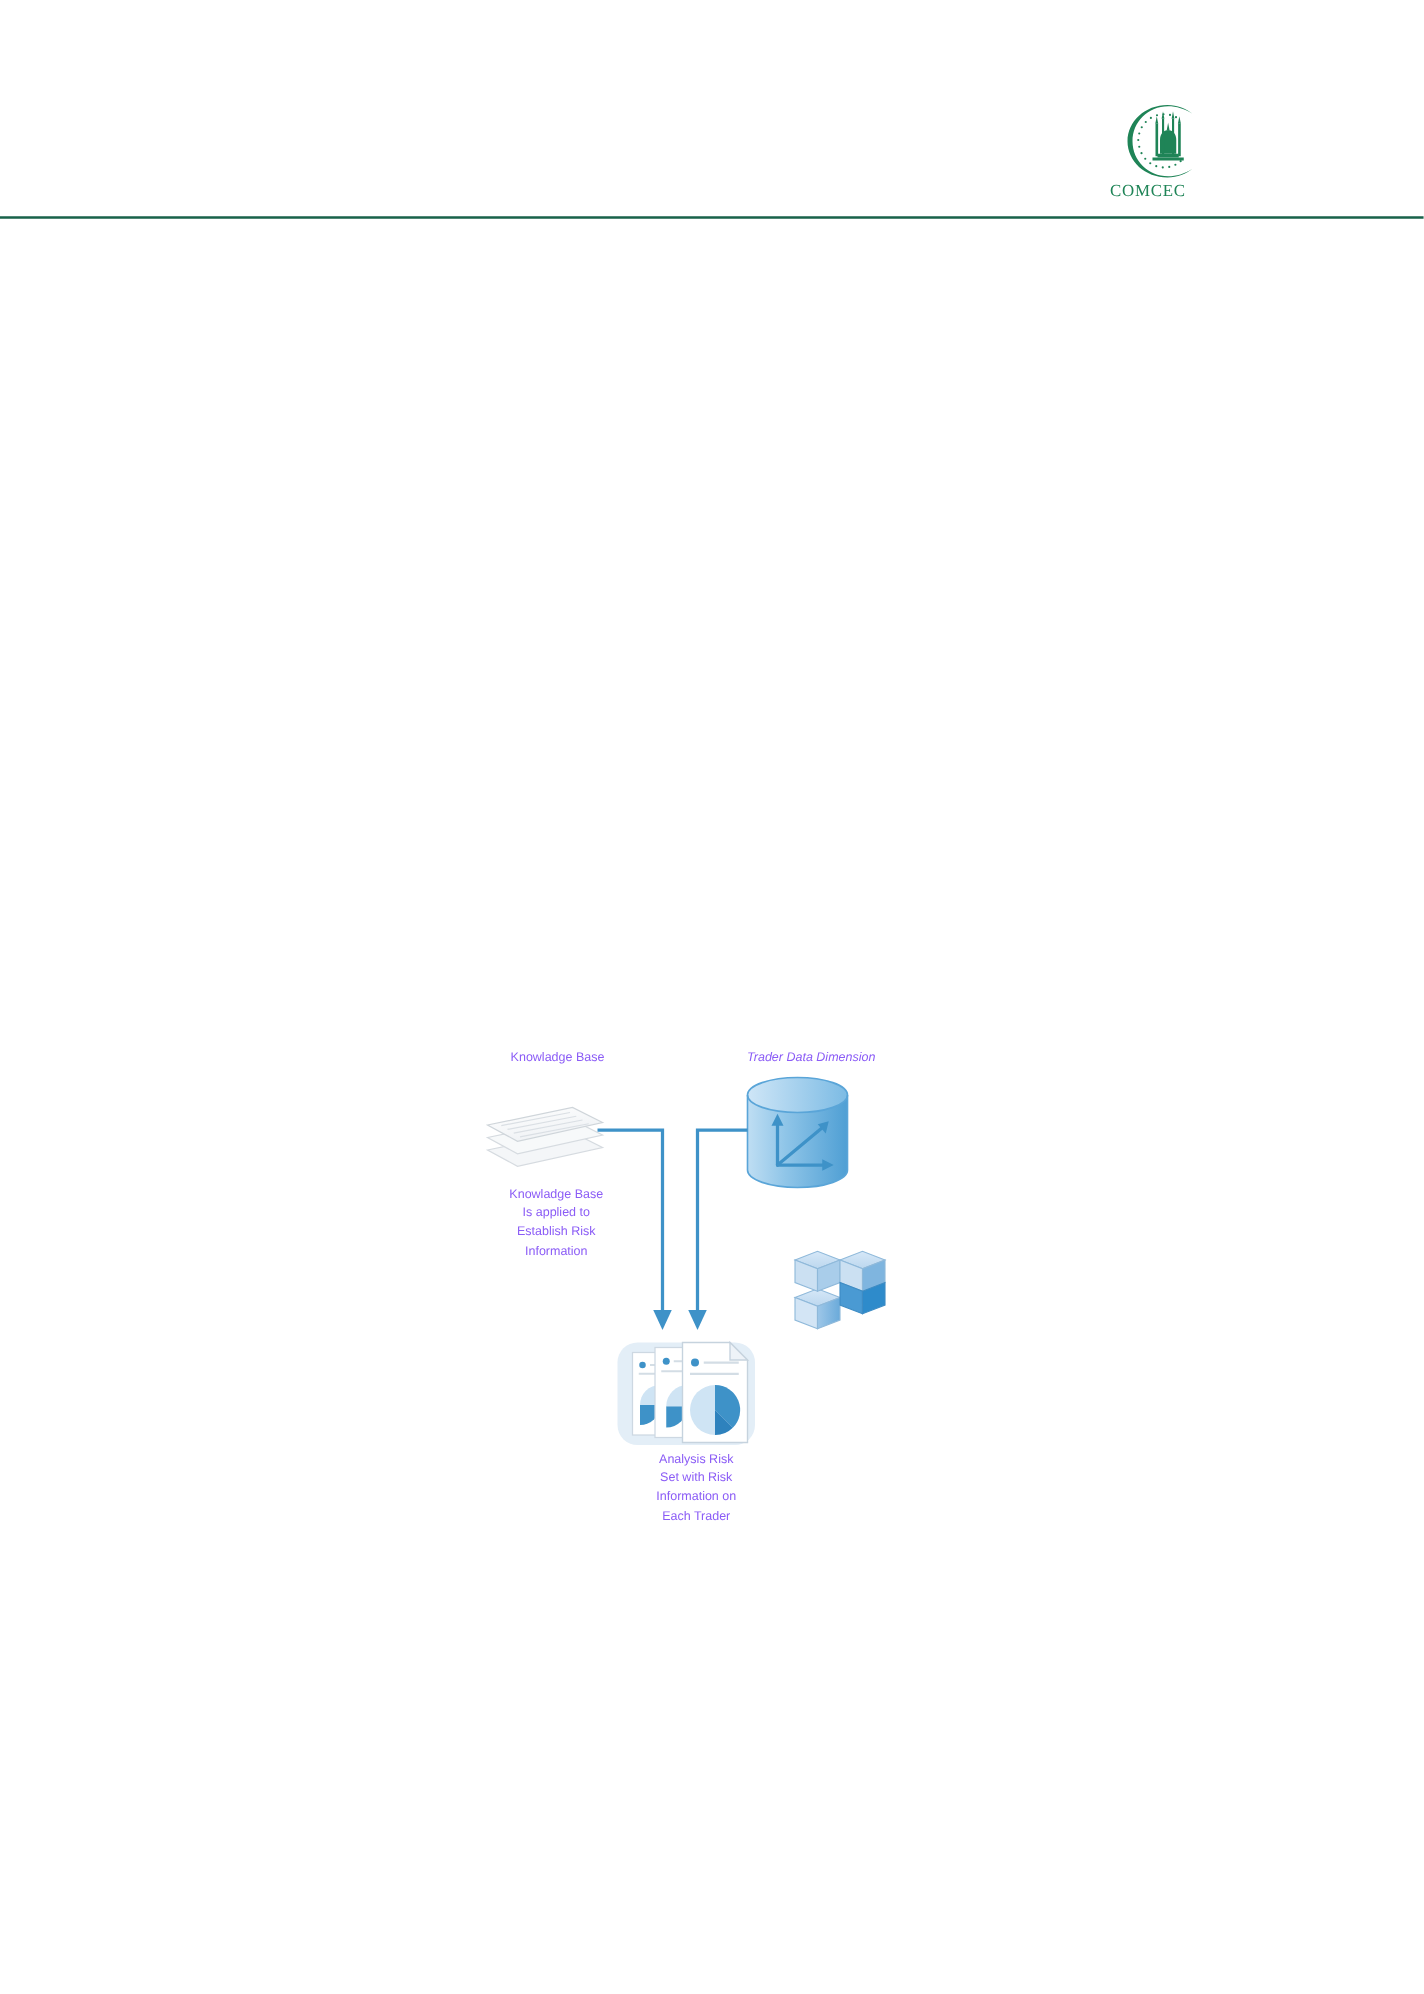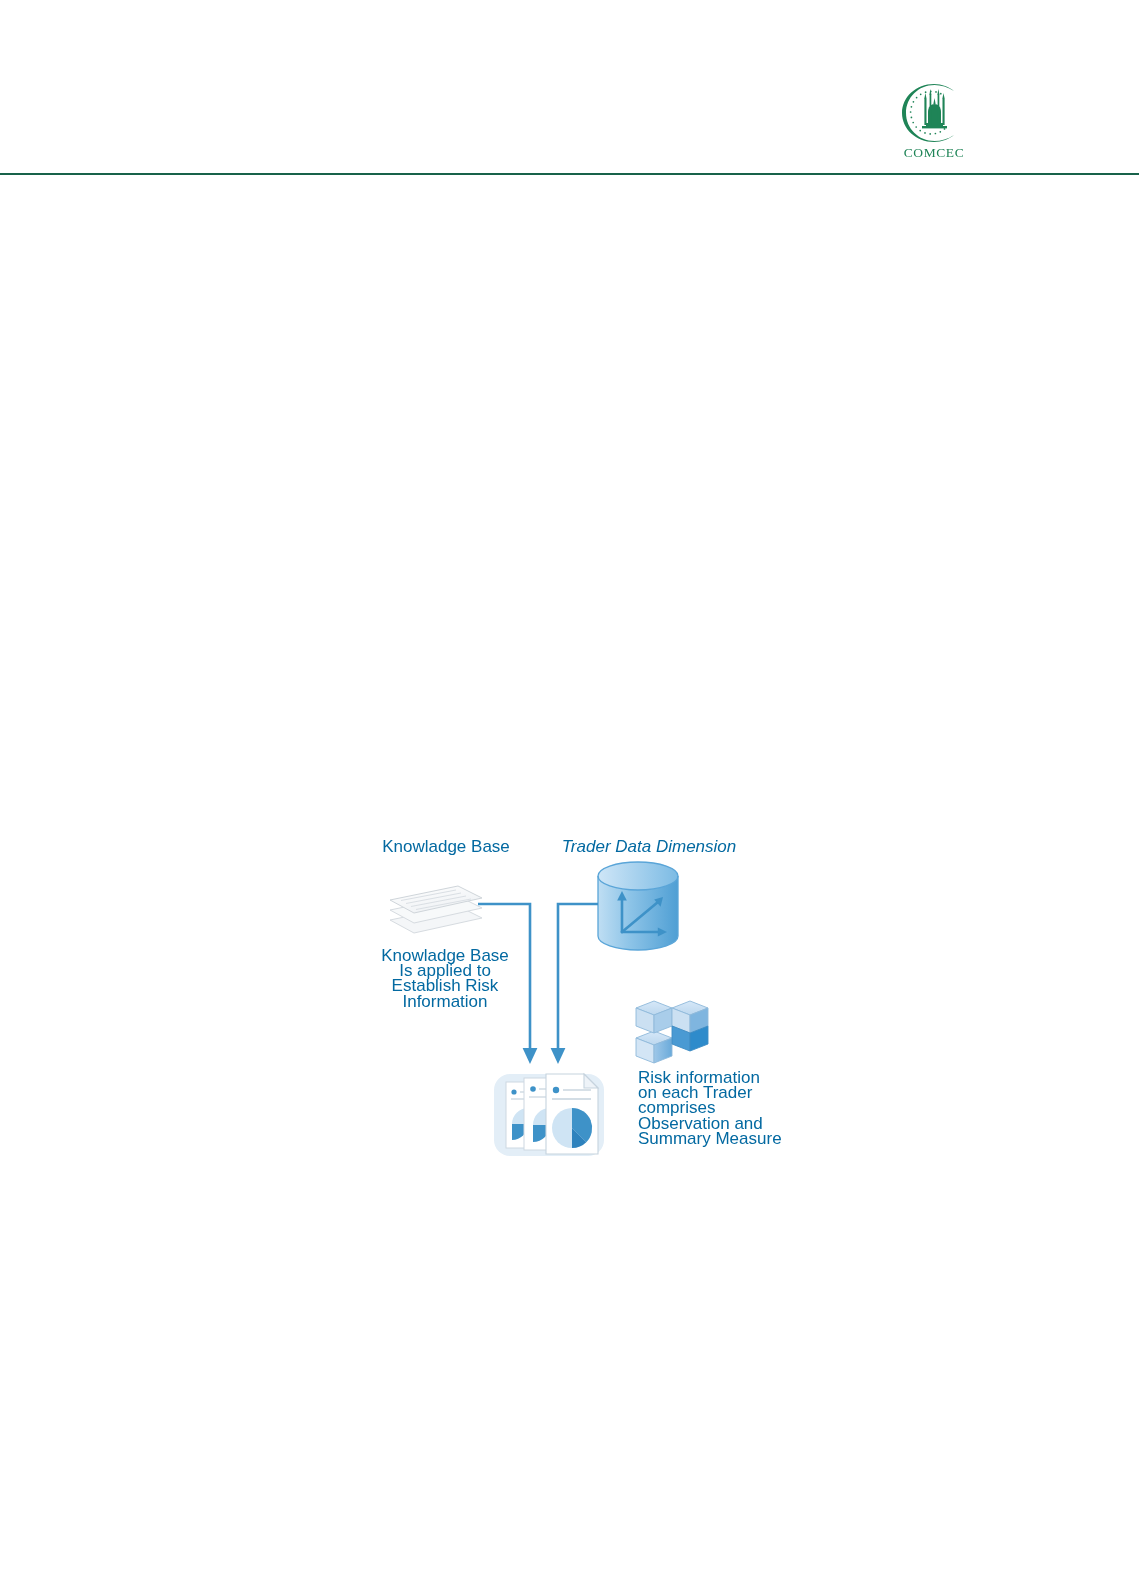--- a/index.html
+++ b/index.html
@@ -22,21 +22,21 @@
     top: 0;
     width: 1139px;
     height: 176px;
   }
   .logo-block {
     position: absolute;
     left: 888px;
     top: 82px;
     width: 92px;
     height: 82px;
-    text-align: center;
+    text-align: left;
   }
   .logo-mark {
     width: 76px;
     height: 62px;
     margin: 0 auto;
     display: block;
   }
   .logo-word {
     display: block;
     margin-top: 1px;
@@ -64,22 +64,22 @@
     height: 405px;
   }
   .diagram svg {
     position: absolute;
     left: 0;
     top: 0;
   }
 
   .dlabel {
     position: absolute;
-    color: #0369a1;
-    font-size: 17px;
+    color: #8b5cf6;
+    font-size: 10px;
     line-height: 15.2px;
     white-space: pre-line;
   }
   .dlabel.center { text-align: center; }
   .dlabel.left   { text-align: left; }
 
   #title-knowledge-base { left: 6px;   top: 11px;  width: 140px; }
   #title-trader-dim     { left: 184px; top: 11px;  width: 190px; font-style: italic; }
 
   #caption-knowledge-base { left: 0px;   top: 120px; width: 150px; }
@@ -266,19 +266,18 @@
 
   <div class="dlabel center" id="title-knowledge-base">Knowladge Base</div>
 
   <div class="dlabel center" id="title-trader-dim">Trader Data Dimension</div>
 
   <div class="dlabel center" id="caption-knowledge-base">Knowladge Base
 Is applied to
 Establish Risk
 Information</div>
 
-
-  <div class="dlabel left" id="caption-risk-info">Risk information
-on each Trader
-comprises
-Observation and
-Summary Measure</div>
+  <div class="dlabel center" id="caption-analysis-risk">Analysis Risk
+Set with Risk
+Information on
+Each Trader</div>
+
 </div>
 
 </body></html>

